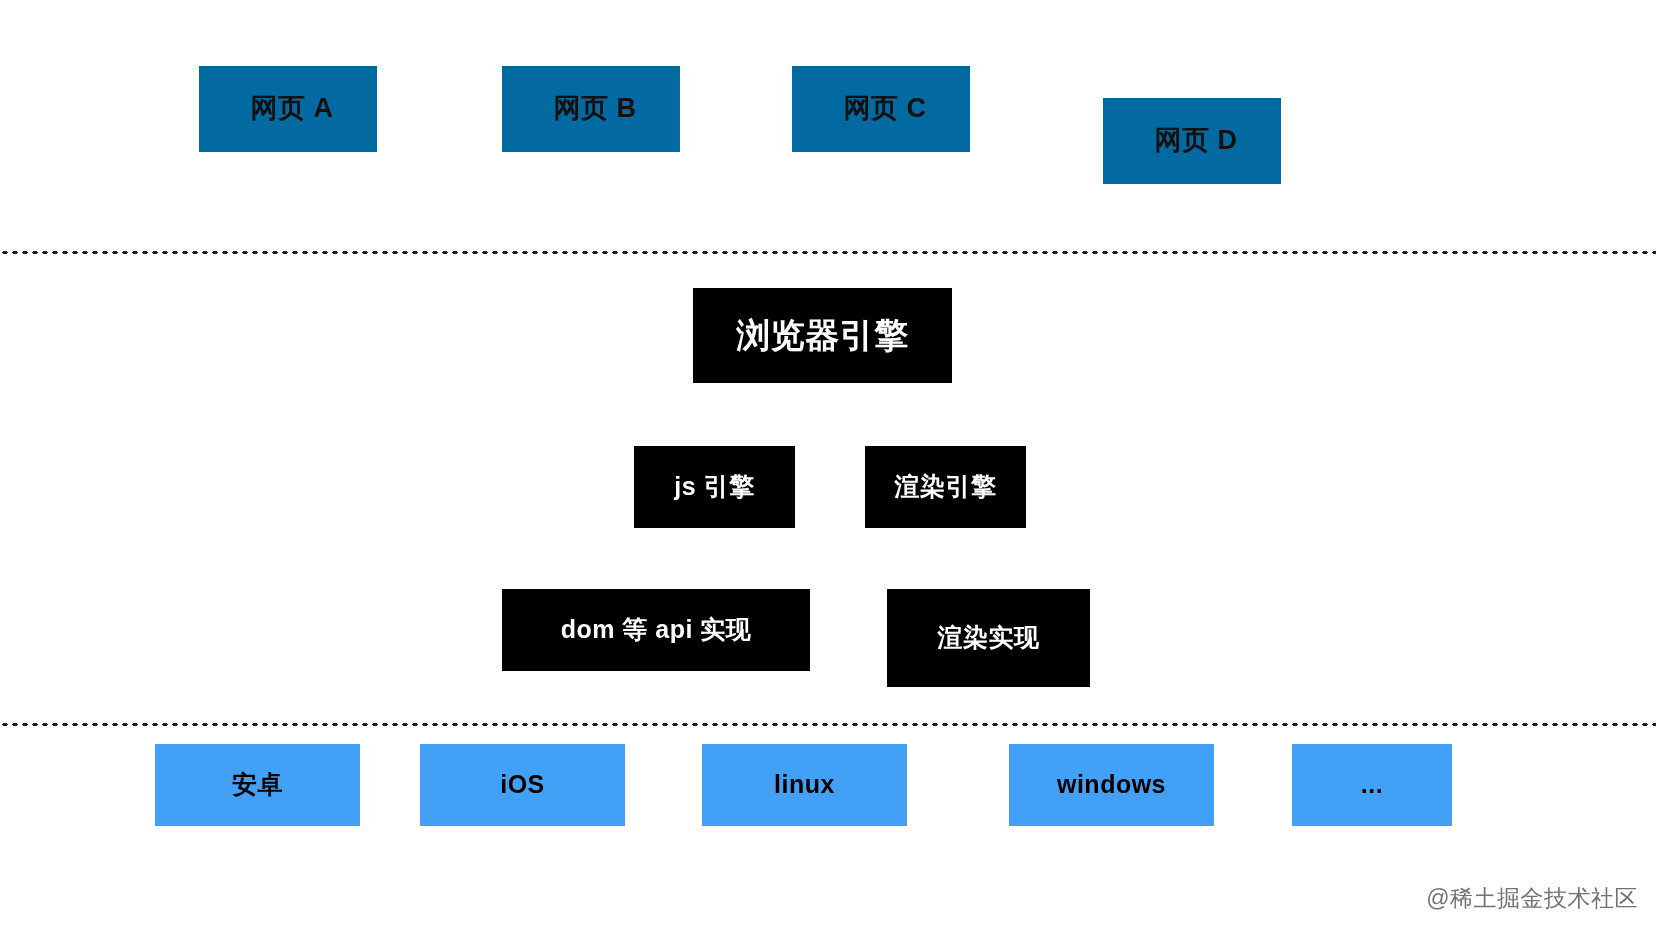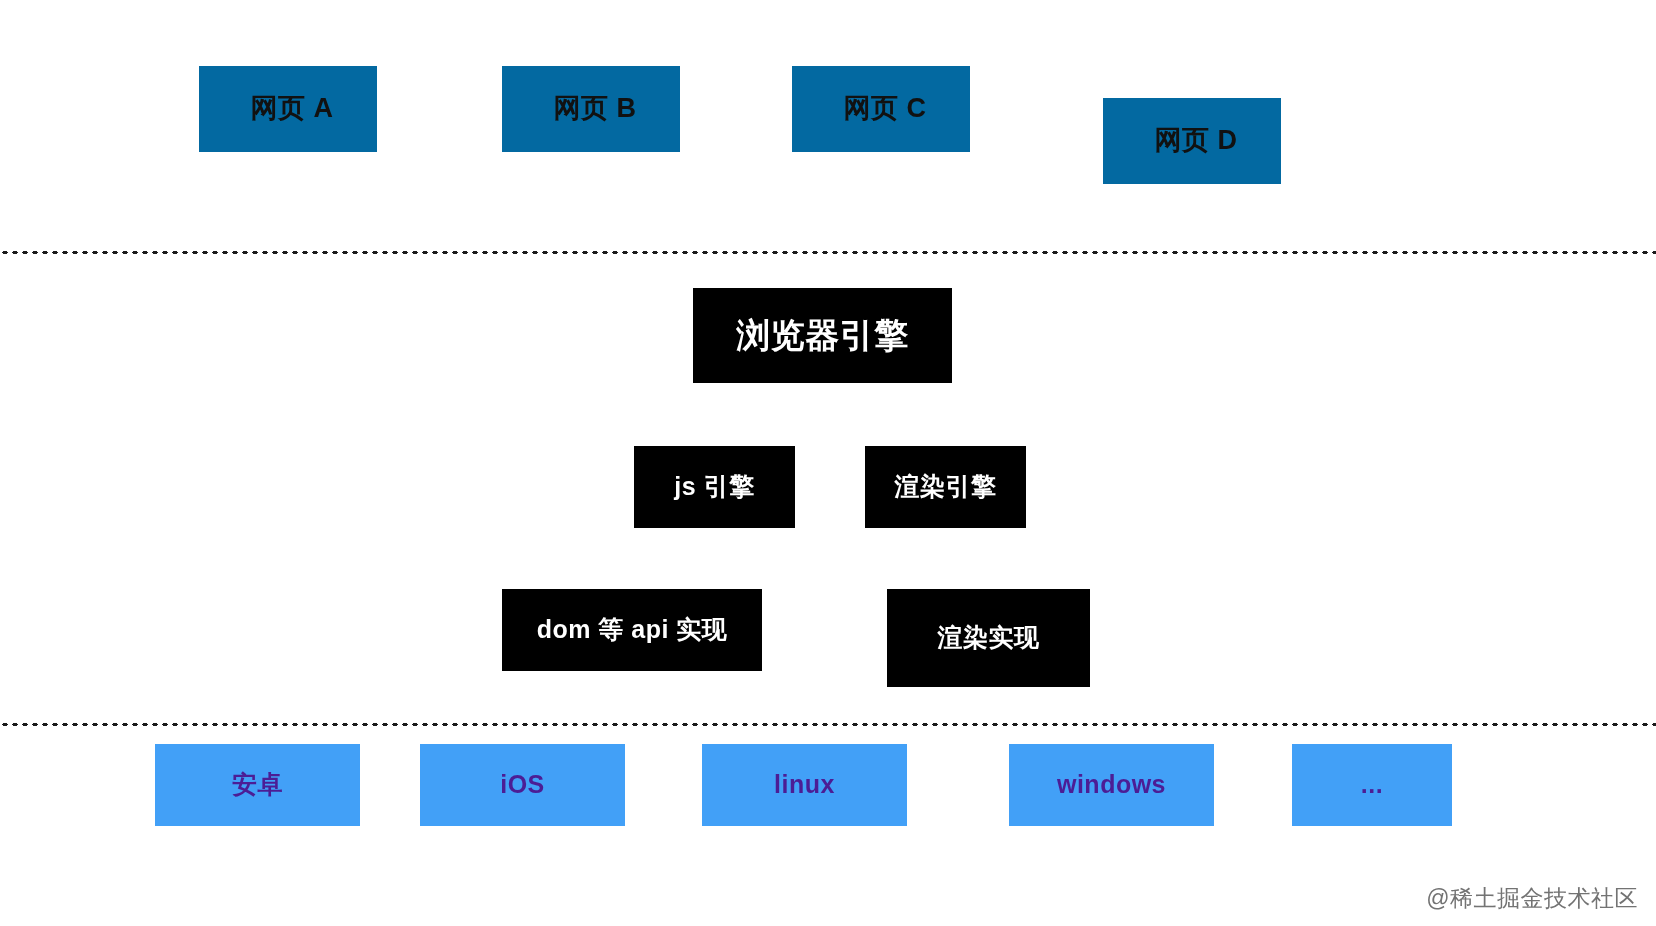--- a/index.html
+++ b/index.html
@@ -53,21 +53,21 @@
   .engine-node .label {
     font-size: 34px;
     letter-spacing: 0.5px;
   }
   .engine-node.lvl2 .label { font-size: 25px; }
   .engine-node.lvl3 .label { font-size: 25px; }
 
   
   .os-node {
     background: #42a0f7;
-    color: #4c1d95;
+    color: #000000;
   }
   .os-node .label {
     font-size: 25px;
     letter-spacing: 0.5px;
   }
 
   
   .divider {
     position: absolute;
     left: 0;
@@ -115,21 +115,21 @@
     <span class="label">浏览器引擎</span>
   </div>
 
   <div class="node engine-node lvl2" style="left:607px; top:446px; width:161px; height:82px;margin-left:27px;">
     <span class="label">js 引擎</span>
   </div>
   <div class="node engine-node lvl2" style="left:865px; top:446px; width:161px; height:82px;">
     <span class="label">渲染引擎</span>
   </div>
 
-  <div class="node engine-node lvl3" style="left:502px; top:589px; width:260px; height:82px;">
+  <div class="node engine-node lvl3" style="left:502px; top:589px; width:308px; height:82px;">
     <span class="label">dom 等 api 实现</span>
   </div>
   <div class="node engine-node lvl3" style="left:887px; top:589px; width:203px; height:98px;">
     <span class="label">渲染实现</span>
   </div>
 
   <div class="divider" style="top:722px;"></div>
 
   <div class="node os-node" style="left:155px; top:744px; width:205px; height:82px;">
     <span class="label">安卓</span>

